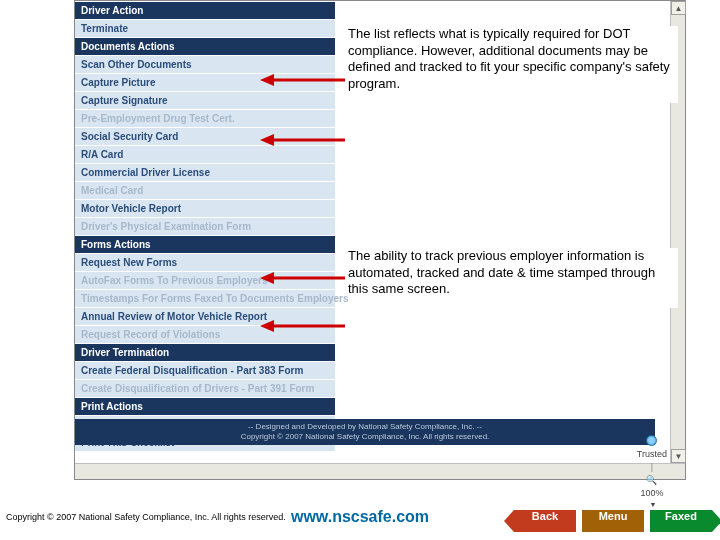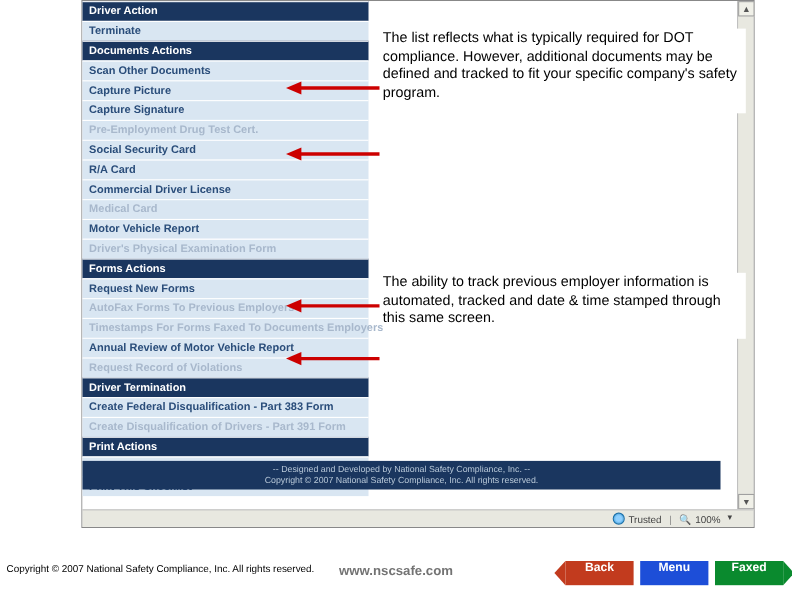--- a/index.html
+++ b/index.html
@@ -37,21 +37,21 @@
     font-size:8px;color:#555;
   }
   .scrollbar-right .arrow.up { top:0; }
   .scrollbar-right .arrow.down { bottom:0; }
   .scrollbar-bottom {
     position:absolute; left:0; right:0; bottom:0; height:16px;
     background:#e8e8e0; border-top:1px solid #c0c0c0;
     font-size:9px; color:#444; display:flex; align-items:center;
   }
   .status-zoom {
-    position:absolute; right:18px; display:flex; align-items:center; gap:3px;
+    position:absolute; right:18px; display:flex; align-items:center; gap:3px;flex-direction:column;
   }
   .status-zoom .globe {
     width:11px;height:11px;border-radius:50%;
     background: radial-gradient(#8fd0ff 40%, #2a90d0 100%);
     border:1px solid #1a6fa8;
   }
   .content {
     position:absolute; left:0; right:15px; top:0; bottom:16px;
     background:#fff;
   }
@@ -103,35 +103,35 @@
   }
   .callout p { margin-bottom:10px; }
   .arrow-svg { position:absolute; pointer-events:none; }
   .copyright {
     position:absolute; left:6px; bottom:18px;
     font-size:9px; color:#000;
   }
   .url {
     position:absolute; left:50%; transform:translateX(-50%);
     bottom:14px;
-    font-size:12px; font-weight:bold; color:#737373;text-align:center;
+    font-size:16px; font-weight:bold; color:#0369a1;text-align:center;
   }
   .nav-buttons {
     position:absolute; right:8px; bottom:8px;
     display:flex; gap:6px;
   }
   .nav-btn {
     width:62px; height:22px;
     color:#fff; font-size:11px; font-weight:bold;
     display:flex; align-items:flex-start; justify-content:center;
     position:relative;
     cursor:pointer;
   }
   .nav-btn.back { background:#c23b1e; }
-  .nav-btn.menu { background:#1d4ed8; }
+  .nav-btn.menu { background:#a16207; }
   .nav-btn.next { background:#0a8a2e; }
   .nav-btn .tri-left {
     position:absolute; left:-10px; top:0;
     border-top:11px solid transparent;
     border-bottom:11px solid transparent;
     border-right:10px solid #c23b1e;
   }
   .nav-btn .tri-right {
     position:absolute; right:-10px; top:0;
     border-top:11px solid transparent;

